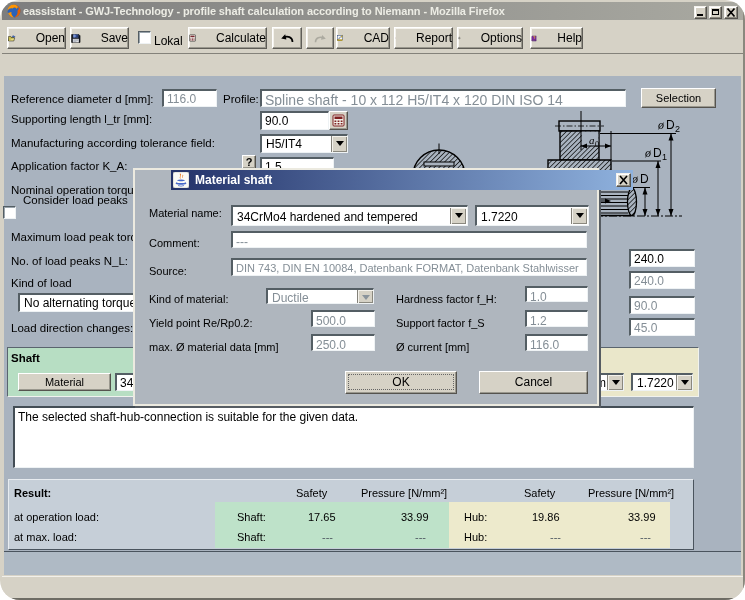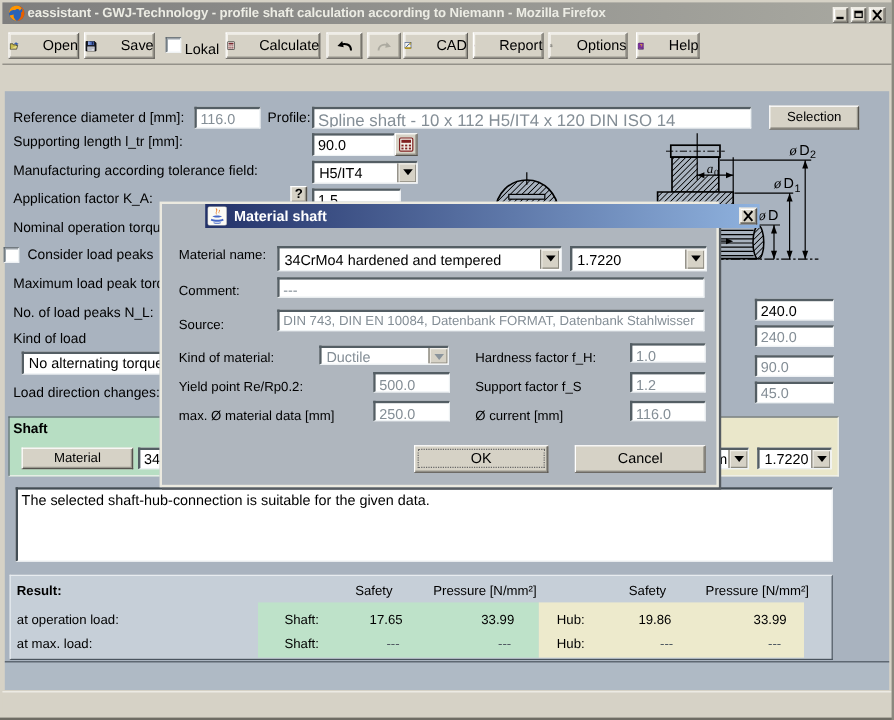--- a/index.html
+++ b/index.html
@@ -1,20 +1,20 @@
 <!DOCTYPE html>
 <html><head>
 <meta charset="utf-8">
 <style>
 * { margin:0; padding:0; box-sizing:border-box; }
 html,body { width:745px; height:600px; overflow:hidden; }
 #win {
   position:relative; width:745px; height:600px;
   font-family:"Liberation Sans", sans-serif; font-size:11px; color:#000;
-  background:#D6D2C6; overflow:hidden;
+  background:#D6D2C6; overflow:hidden;border-radius:20px;
 }
 .abs { position:absolute; }
 
 #titlebar {
   left:2px; top:2px; width:741px; height:18px;
   background:linear-gradient(to right,#7E7E7E,#A9A9A1);
   color:#ECECE4; font-weight:bold; font-size:11px; letter-spacing:-0.1px;
   line-height:18px; white-space:nowrap;
 }
 #titletext { position:absolute; left:21px; top:0px; }
@@ -255,21 +255,21 @@
       <span style="position:absolute;left:4px;top:1px">H5/IT4</span>
       <div class="arr"></div>
     </div>
 
   <span class="lbl" style="left:11px;top:160px">Application factor K_A:</span>
   <div class="btn" style="left:242px;top:155px;width:14px;height:14px;font-weight:bold;line-height:13px">?</div>
   <div class="inp" style="left:260px;top:157px;width:74px;height:18px">1.5</div>
 
   <span class="lbl" style="left:11px;top:184px">Nominal operation torque</span>
   <div class="cb" style="left:3px;top:206px"></div>
-  <span class="lbl" style="left:23px;top:207px">Consider load peaks</span>
+  <span class="lbl" style="left:23px;top:194px">Consider load peaks</span>
   <span class="lbl" style="left:11px;top:231px">Maximum load peak torq</span>
   <span class="lbl" style="left:11px;top:255px">No. of load peaks N_L:</span>
   <span class="lbl" style="left:11px;top:277px">Kind of load</span>
   <div class="combo" style="left:18px;top:293px;width:170px;height:19px">
       <span style="position:absolute;left:4px;top:1px">No alternating torque</span>
     </div>
   <span class="lbl" style="left:11px;top:322px">Load direction changes:</span>
 
   <div class="inp" style="left:629px;top:249px;width:66px;height:18px">240.0</div>
   <div class="inp gray" style="left:629px;top:271px;width:66px;height:18px">240.0</div>

